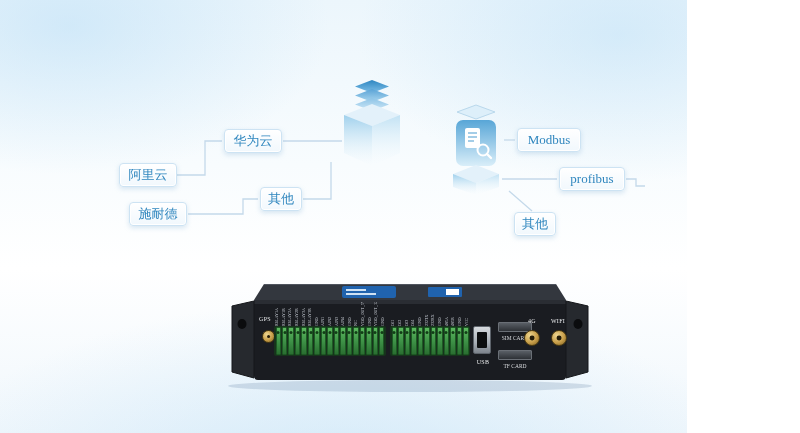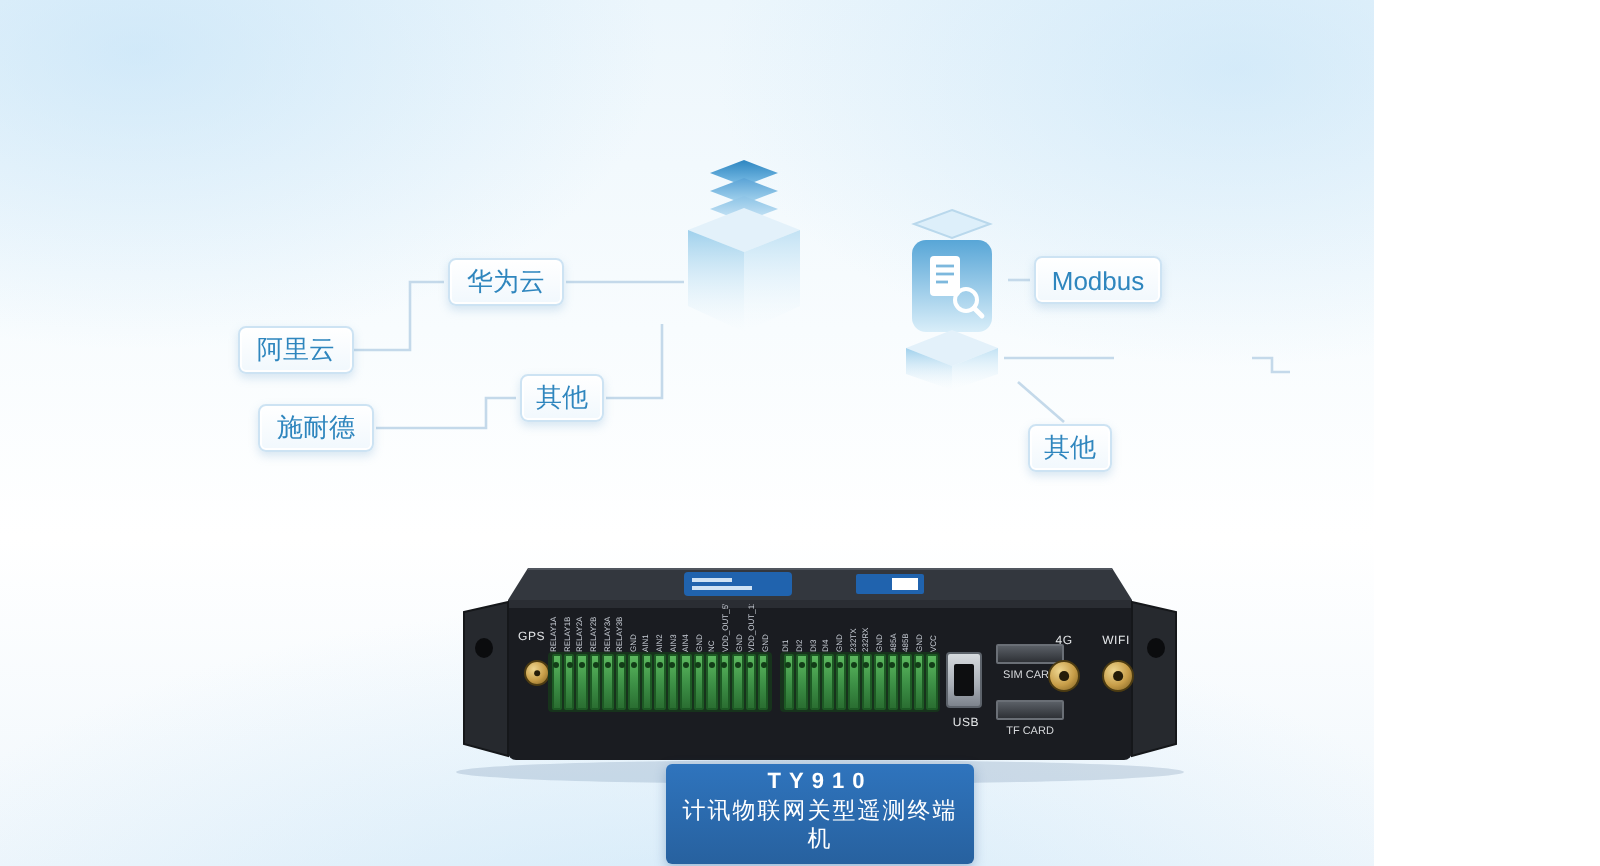--- a/index.html
+++ b/index.html
@@ -1,18 +1,18 @@
 <!DOCTYPE html>
 <html><head>
 <meta charset="utf-8">
 <style>
   html,body{margin:0;padding:0;background:#fff;}
   .stage{
     position:relative;width:687px;height:433px;overflow:hidden;
-    font-family:Liberation Sans, sans-serif;
+    font-family:Liberation Serif, serif;
     background:
       radial-gradient(ellipse 420px 240px at 10% 6%, rgba(186,222,246,.55), transparent 62%),
       radial-gradient(ellipse 420px 240px at 90% 8%, rgba(186,222,246,.50), transparent 62%),
       radial-gradient(ellipse 640px 280px at 50% 112%, rgba(186,222,246,.55), transparent 66%),
       linear-gradient(180deg,#ecf6fc 0%,#f8fcfe 38%,#ffffff 62%,#f0f7fc 100%);
   }
   
   .connectors{position:absolute;left:0;top:0;width:800px;height:433px;}
   .connectors polyline,.connectors line{fill:none;stroke:#c4d9ea;stroke-width:1.3;}
   
@@ -108,20 +108,23 @@
   <div class="box" id="box-schneider">
       <span>施耐德</span>
     </div>
   <div class="box" id="box-other-left">
       <span>其他</span>
     </div>
 
   <div class="box" id="box-modbus">
       <span>Modbus</span>
     </div>
+  <div class="box" id="box-profibus">
+      <span>profibus</span>
+    </div>
   <div class="box" id="box-other-right">
       <span>其他</span>
     </div>
 
   <svg class="icon-svg" id="cloud-icon" width="84" height="88" viewBox="0 0 84 88">
     <defs>
       <linearGradient id="g1" x1="0" y1="0" x2="0" y2="1">
         <stop offset="0" stop-color="#2e86c1"></stop>
           <stop offset="1" stop-color="#7fc0e8"></stop>
       </linearGradient>
@@ -339,18 +342,14 @@
     <span class="slot-label" id="lbl-sim">SIM CARD</span>
     <div class="slot" id="slot-tf"></div>
     <span class="slot-label" id="lbl-tf">TF CARD</span>
 
     <span class="dev-text" id="lbl-4g">4G</span>
     <div class="sma" id="sma-4g"></div>
     <span class="dev-text" id="lbl-wifi">WIFI</span>
     <div class="sma" id="sma-wifi"></div>
   </div>
 
-  <div class="caption">
-    <div class="model">TY910</div>
-    <div class="name">计讯物联网关型遥测终端机</div>
-  </div>
 
 </div>
 
 </body></html>

